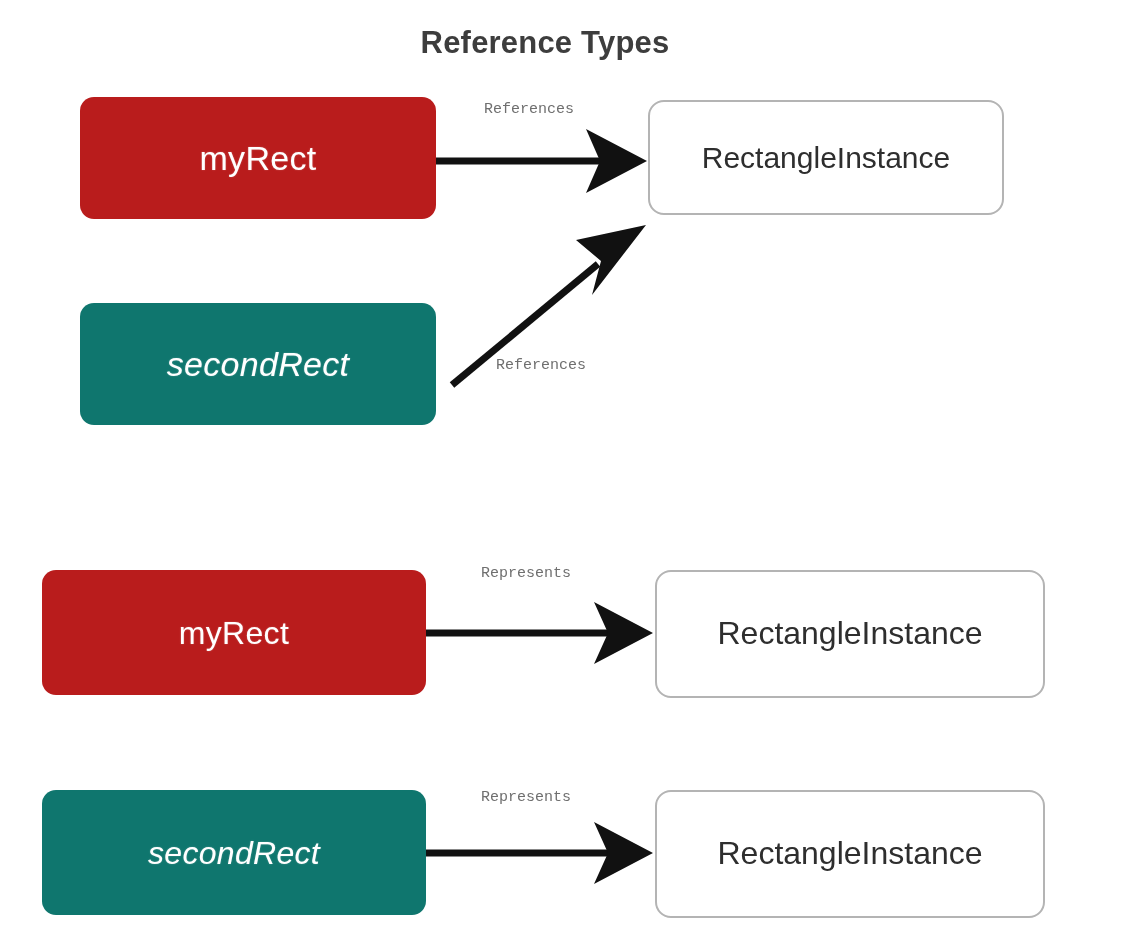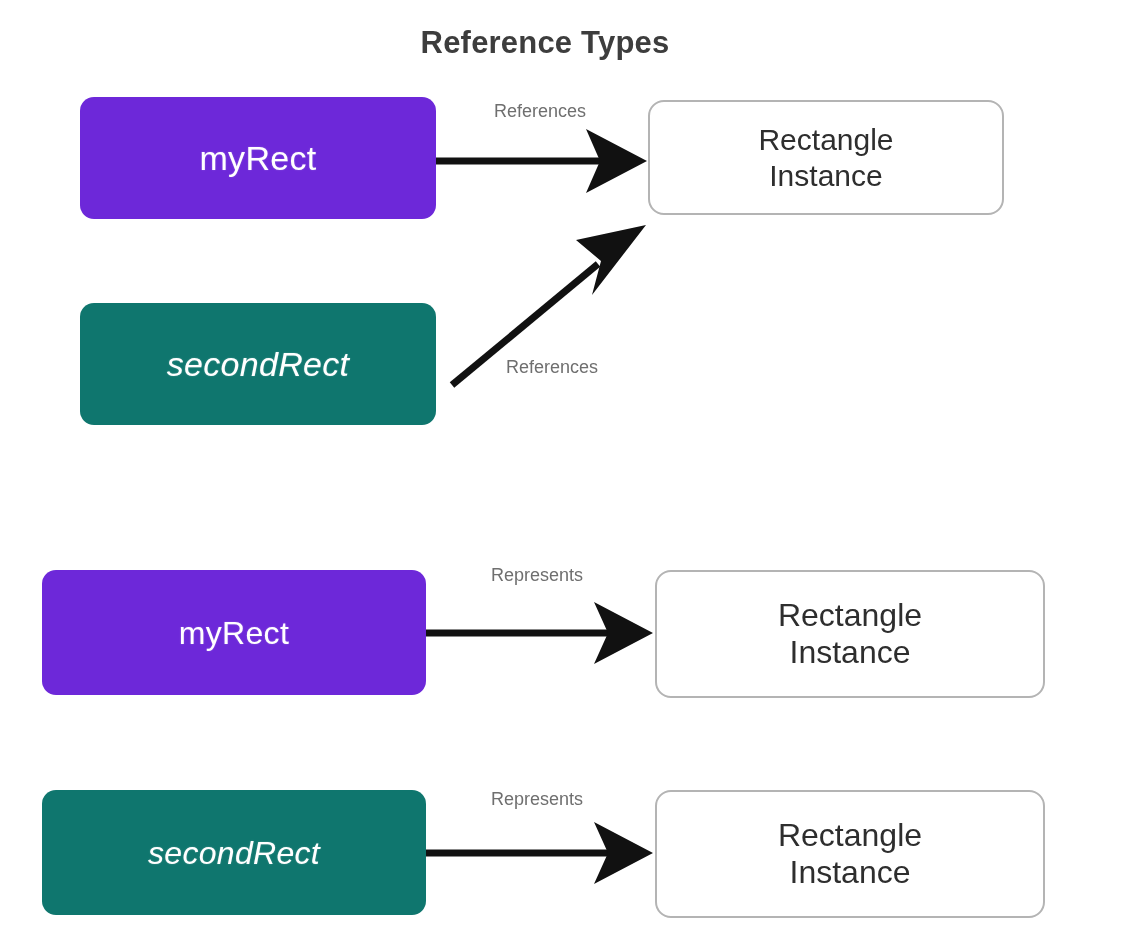--- a/index.html
+++ b/index.html
@@ -39,55 +39,53 @@
     border-radius: 14px;
     display: flex;
     align-items: center;
     justify-content: center;
     box-sizing: border-box;
     color: #ffffff;
     font-family: "Liberation Sans", sans-serif;
     font-weight: 400;
     letter-spacing: 0.3px;
   }
-  .var-box.light { background: #6d28d9; }
+  .var-box.light { background: #b91c1c; }
   .var-box.dark  { background: #0f766e; font-style: italic; }
 
   .var-label {
     display: block;
     line-height: 1;
     text-shadow: 0 0 2px rgba(255,255,255,0.25);
   }
 
   
   .instance-box {
     position: absolute;
     background: #ffffff;
     border: 2px solid #b4b4b4;
     border-radius: 16px;
     box-sizing: border-box;
     display: flex;
-    flex-direction: column;
     align-items: center;
     justify-content: center;
     color: #2e2e2e;
     font-family: "Liberation Sans", sans-serif;
     font-weight: 400;
   }
   .instance-line { display: block; line-height: 1.17; white-space: nowrap; }
 
   
   .edge-label {
     position: absolute;
-    font-family: Liberation Sans, sans-serif;
-    font-size: 18px;
+    font-family: Liberation Mono, monospace;
+    font-size: 15px;
     font-weight: 400;
     color: #6f6f6f;
     white-space: nowrap;
-    margin-left: 10px;
   }
 
   
   #arrow-layer {
     position: absolute;
     left: 0;
     top: 0;
     width: 1128px;
     height: 944px;
     pointer-events: none;

